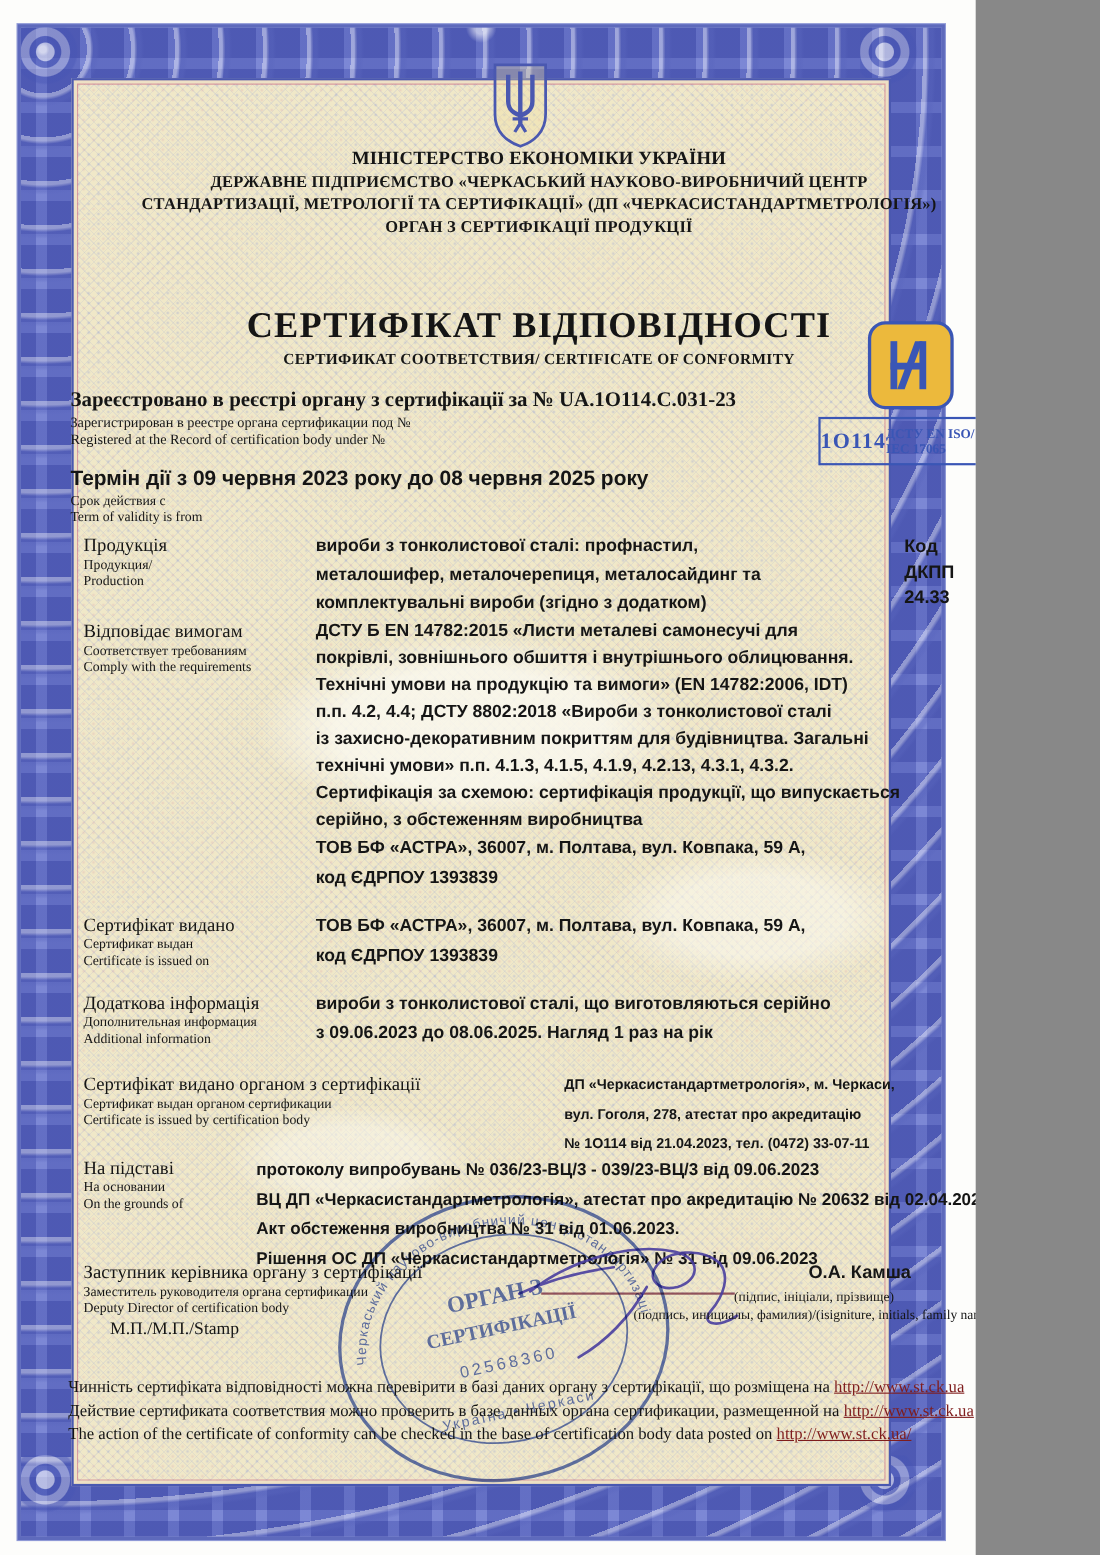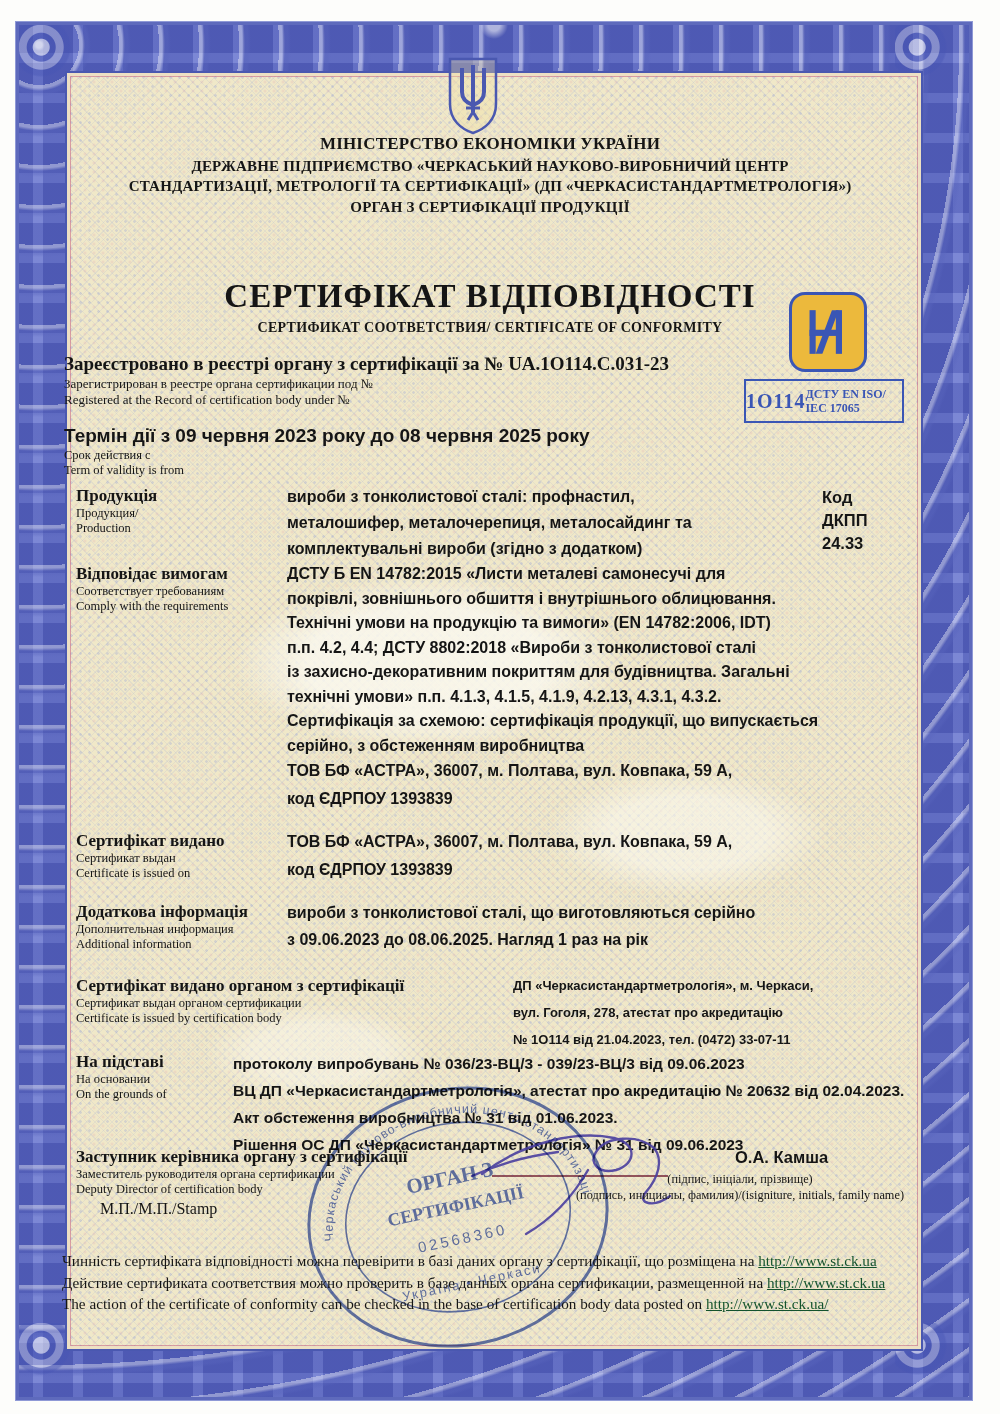--- a/index.html
+++ b/index.html
@@ -1,16 +1,16 @@
 <!DOCTYPE html>
 <html><head>
 <meta charset="utf-8">
 <style>
   html,body{margin:0;padding:0;background:#888;}
-  .page{position:relative;width:1000px;height:1414px;background:#fdfdfb;overflow:hidden;
+  .page{position:relative;width:887px;height:1414px;background:#fdfdfb;overflow:hidden;
         font-family:"Liberation Serif",serif;color:#151515;}
   
   .frame{position:absolute;left:16px;top:22px;right:28px;bottom:14px;
     background-color:#a2abdf;
     background-image:
       radial-gradient(circle at 50% 0%, rgba(255,255,255,.55) 0 6px, rgba(255,255,255,0) 14px),
       repeating-radial-gradient(circle at 20px 20px, rgba(255,255,255,.38) 0 3px, rgba(90,102,190,.38) 6px 9px, rgba(255,255,255,0) 12px 40px),
       repeating-linear-gradient(90deg, #8d97d6 0 14px, #b4bcea 14px 24px, #8d97d6 24px 40px),
       repeating-linear-gradient(0deg, #8d97d6 0 14px, #b0b8e8 14px 24px, #8d97d6 24px 40px);
     background-blend-mode:normal,normal,multiply,normal;
@@ -55,34 +55,34 @@
   .accr-box .n{font-size:20px;font-weight:bold;letter-spacing:1px;line-height:22px;}
   .accr-box .s{font-size:12px;font-weight:bold;line-height:14px;}
   
   .reg{left:64px;top:352px;}
   .reg .l1{font-size:19px;font-weight:bold;line-height:24px;}
   .reg .l2,.reg .l3{font-size:13px;line-height:16px;}
   .term{left:64px;top:424px;}
   .term .l1{font-size:19px;line-height:24px;}
   .term .l2,.term .l3{font-size:12.5px;line-height:15px;}
   
-  .lab .t{font-size:17px;font-weight:bold;line-height:20px;}
+  .lab .t{font-size:17px;font-weight:normal;line-height:20px;}
   .lab .r,.lab .e{font-size:12.5px;line-height:15px;}
   .val{font-size:16px;line-height:26px;font-weight:bold;}
   .val.tight{line-height:24.5px;}
   .code{left:822px;top:486px;width:90px;text-align:left;font-size:16.5px;line-height:23px;font-weight:bold;}
   
   .sig-title{left:76px;top:1147px;}
   .mp{left:100px;top:1200px;font-size:16px;}
   .sig-name{left:735px;top:1148px;font-size:16.5px;}
   .sig-cap{left:505px;top:1172px;width:470px;text-align:center;font-size:12.3px;line-height:15.5px;}
   .sig-line{left:492px;top:1175px;width:176px;height:2px;background:#7c2e3e;opacity:.8;}
   
   .footer{left:62px;top:1250px;width:880px;font-size:15.2px;line-height:21.5px;}
-  .footer a{color:#14532d;}
+  .footer a{color:#7f1d1d;}
   .stamp-wrap{left:293px;top:1072px;width:330px;height:290px;transform:rotate(-12deg);opacity:.78;mix-blend-mode:multiply;}
   .sig-wrap{left:468px;top:1112px;width:250px;height:140px;}
 </style>
 </head>
 <body>
 
 <div class="page">
   <div class="frame">
     <div class="corner tl"></div>
     <div class="corner tr"></div>

